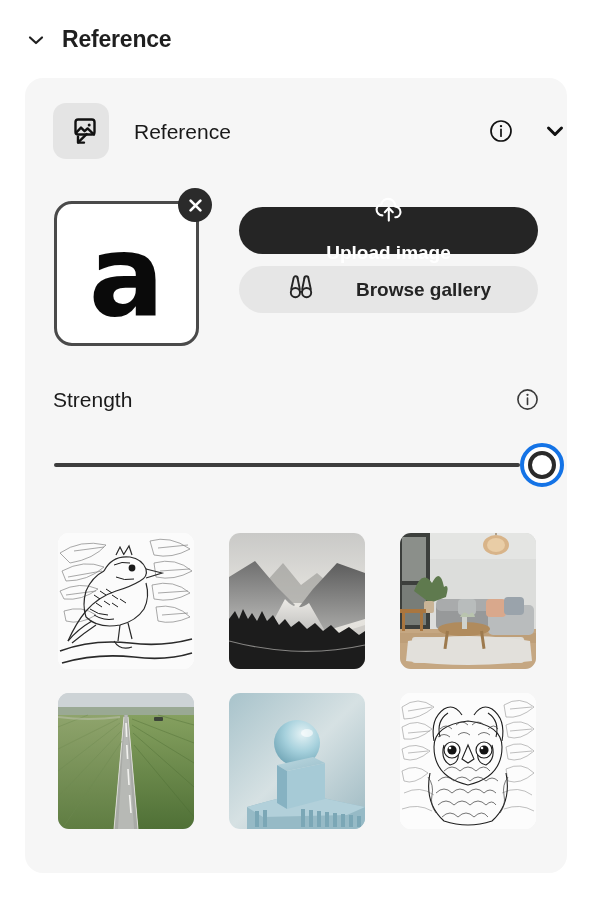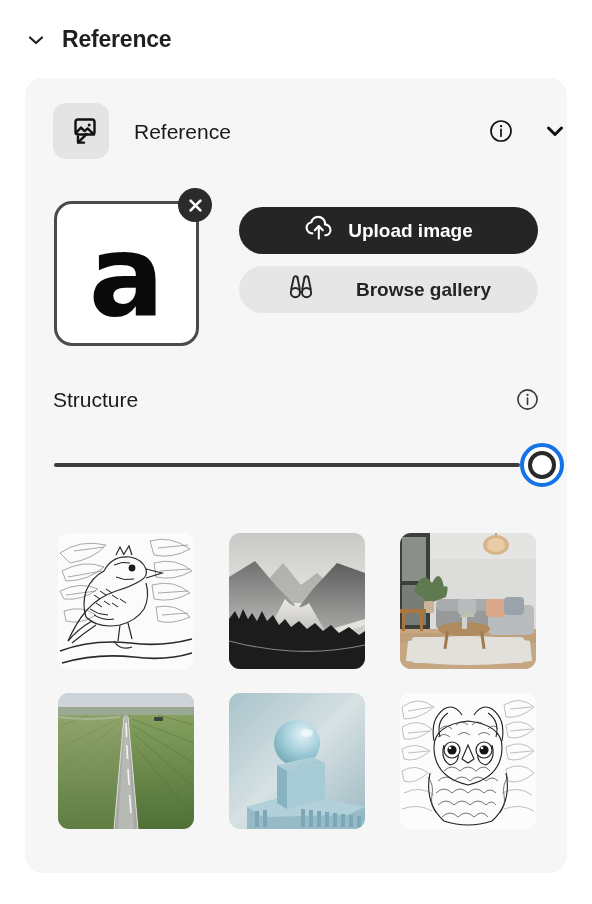--- a/index.html
+++ b/index.html
@@ -156,20 +156,21 @@
     font-family: "Liberation Sans", sans-serif;
     font-size: 19px;
     font-weight: bold;
     cursor: pointer;
     padding: 0;
   }
   .btn-upload {
     top: 6px;
     background: #252525;
     color: #ffffff;
+    flex-direction: column;
   }
   .btn-browse {
     top: 65px;
     background: #e6e6e6;
     color: #242424;
     gap: 40px;
   }
 
   
   .strength-row {
@@ -331,21 +332,21 @@
           <circle cx="9.4" cy="18.6" r="4.6" stroke="#242424" stroke-width="1.9"></circle>
           <circle cx="20.6" cy="18.6" r="4.6" stroke="#242424" stroke-width="1.9"></circle>
           <path d="M13.9 17.6H16.1" stroke="#242424" stroke-width="1.9" stroke-linecap="round"></path>
         </svg>
       </span>
       <span>Browse gallery</span>
     </button>
   </div>
 
   <div class="strength-row">
-    <span class="strength-label">Structure</span>
+    <span class="strength-label">Strength</span>
     <span class="strength-info">
       <svg viewBox="0 0 24 24" fill="none" xmlns="http://www.w3.org/2000/svg">
         <circle cx="12" cy="12" r="10" stroke="#3a3a3a" stroke-width="1.7"></circle>
         <circle cx="12" cy="7.1" r="1.2" fill="#3a3a3a"></circle>
         <path d="M12 10.4V17.2" stroke="#3a3a3a" stroke-width="1.7" stroke-linecap="round"></path>
       </svg>
     </span>
   </div>
 
   <div class="slider">

